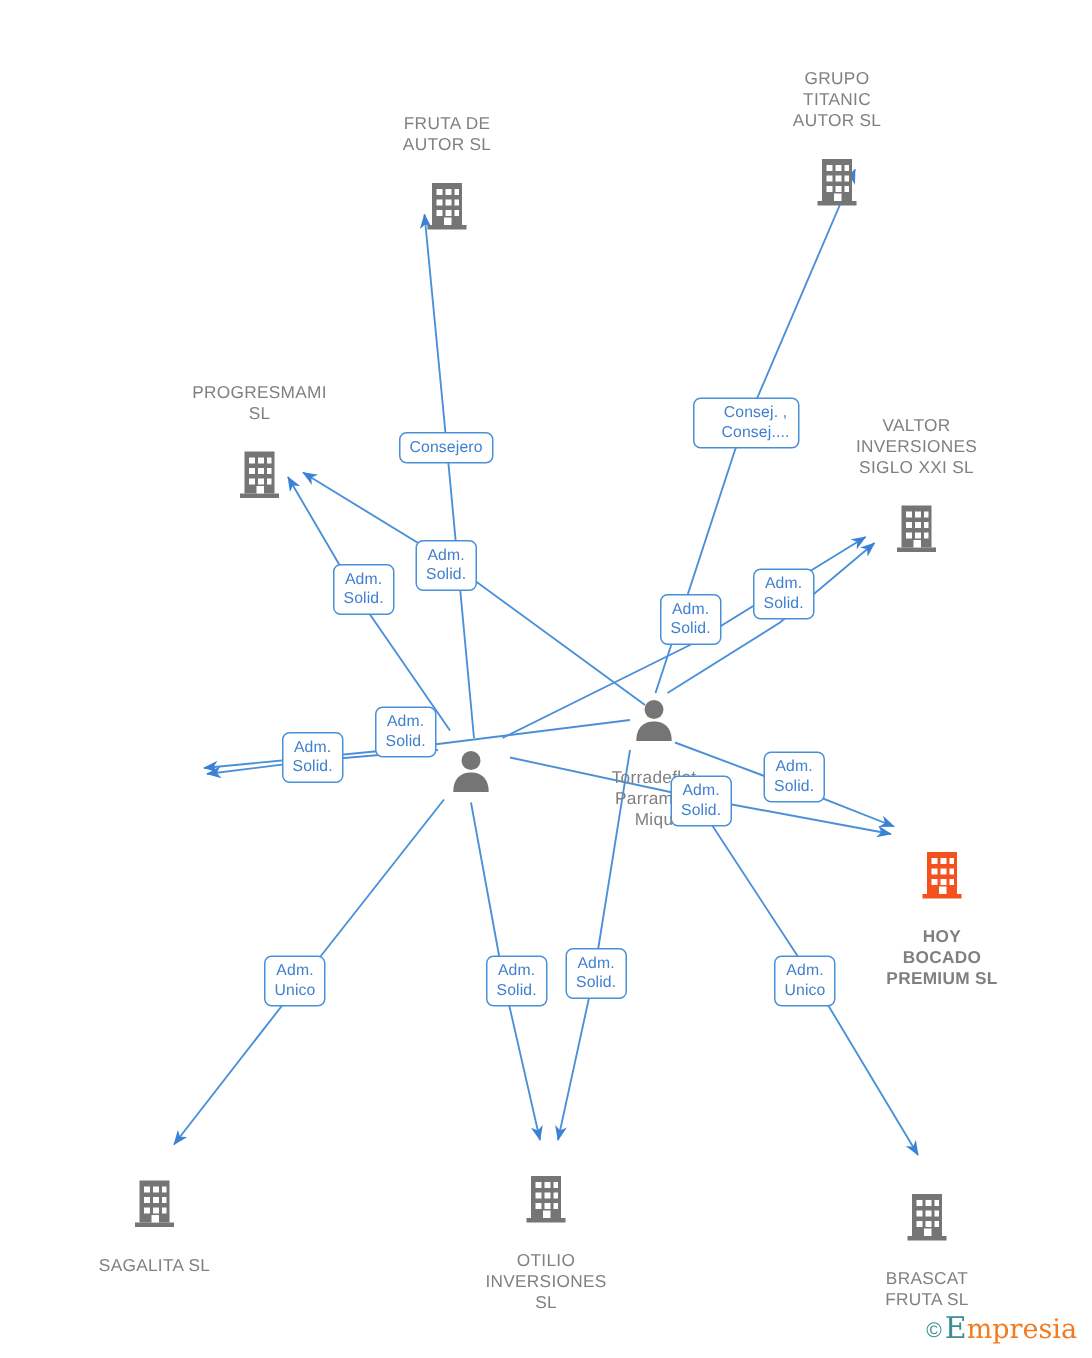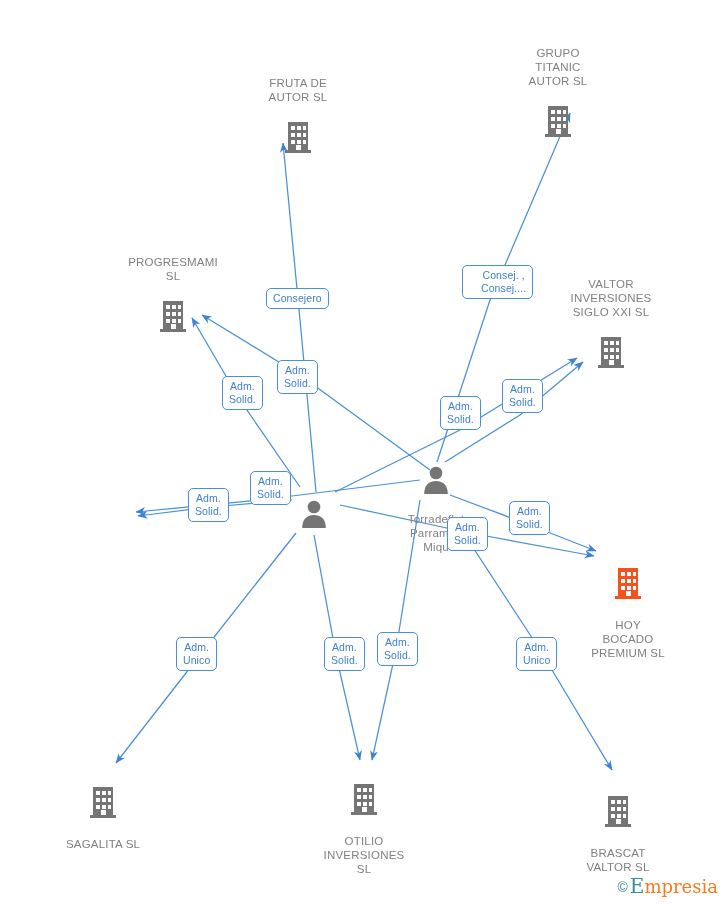--- a/index.html
+++ b/index.html
@@ -245,21 +245,21 @@
             <rect x="8" y="13" width="4" height="4"></rect>
             <rect x="14" y="13" width="4" height="4"></rect>
             <rect x="20" y="13" width="3" height="4"></rect>
             <rect x="8" y="20" width="4" height="4"></rect>
             <rect x="14" y="20" width="4" height="4"></rect>
             <rect x="20" y="20" width="3" height="4"></rect>
             <rect x="13" y="25" width="5" height="5"></rect>
           </g>
         </svg>
     </span>
-    <span class="caption" style="margin-top:4px;">HOY
+    <span class="caption" style="margin-top:4px;font-weight:bold;">HOY
 BOCADO
 PREMIUM  SL</span>
   </div>
 
   <div class="node company" style="left:48px; top:771px; width:110px;">
     <span class="glyph">
       <svg width="30" height="34" viewBox="0 0 30 34">
           <g fill="#757575">
             <rect x="5" y="2" width="20" height="28"></rect>
             <rect x="2" y="30" width="26" height="3"></rect>
@@ -322,21 +322,21 @@
             <rect x="14" y="13" width="4" height="4"></rect>
             <rect x="20" y="13" width="3" height="4"></rect>
             <rect x="8" y="20" width="4" height="4"></rect>
             <rect x="14" y="20" width="4" height="4"></rect>
             <rect x="20" y="20" width="3" height="4"></rect>
             <rect x="13" y="25" width="5" height="5"></rect>
           </g>
         </svg>
     </span>
     <span class="caption" style="margin-top:4px;">BRASCAT
-VALTOR  SL</span>
+FRUTA  SL</span>
   </div>
 
   <div class="node person" style="left:264px; top:485px; width:100px;">
     <span class="glyph">
       <svg width="30" height="30" viewBox="0 0 30 30">
           <circle cx="15" cy="8" r="6.3" fill="#757575"></circle>
           <path d="M3.2,29 C3.2,19.6 8.4,16 15,16 C21.6,16 26.8,19.6 26.8,29 Z" fill="#757575"></path>
         </svg>
     </span>
   </div>

